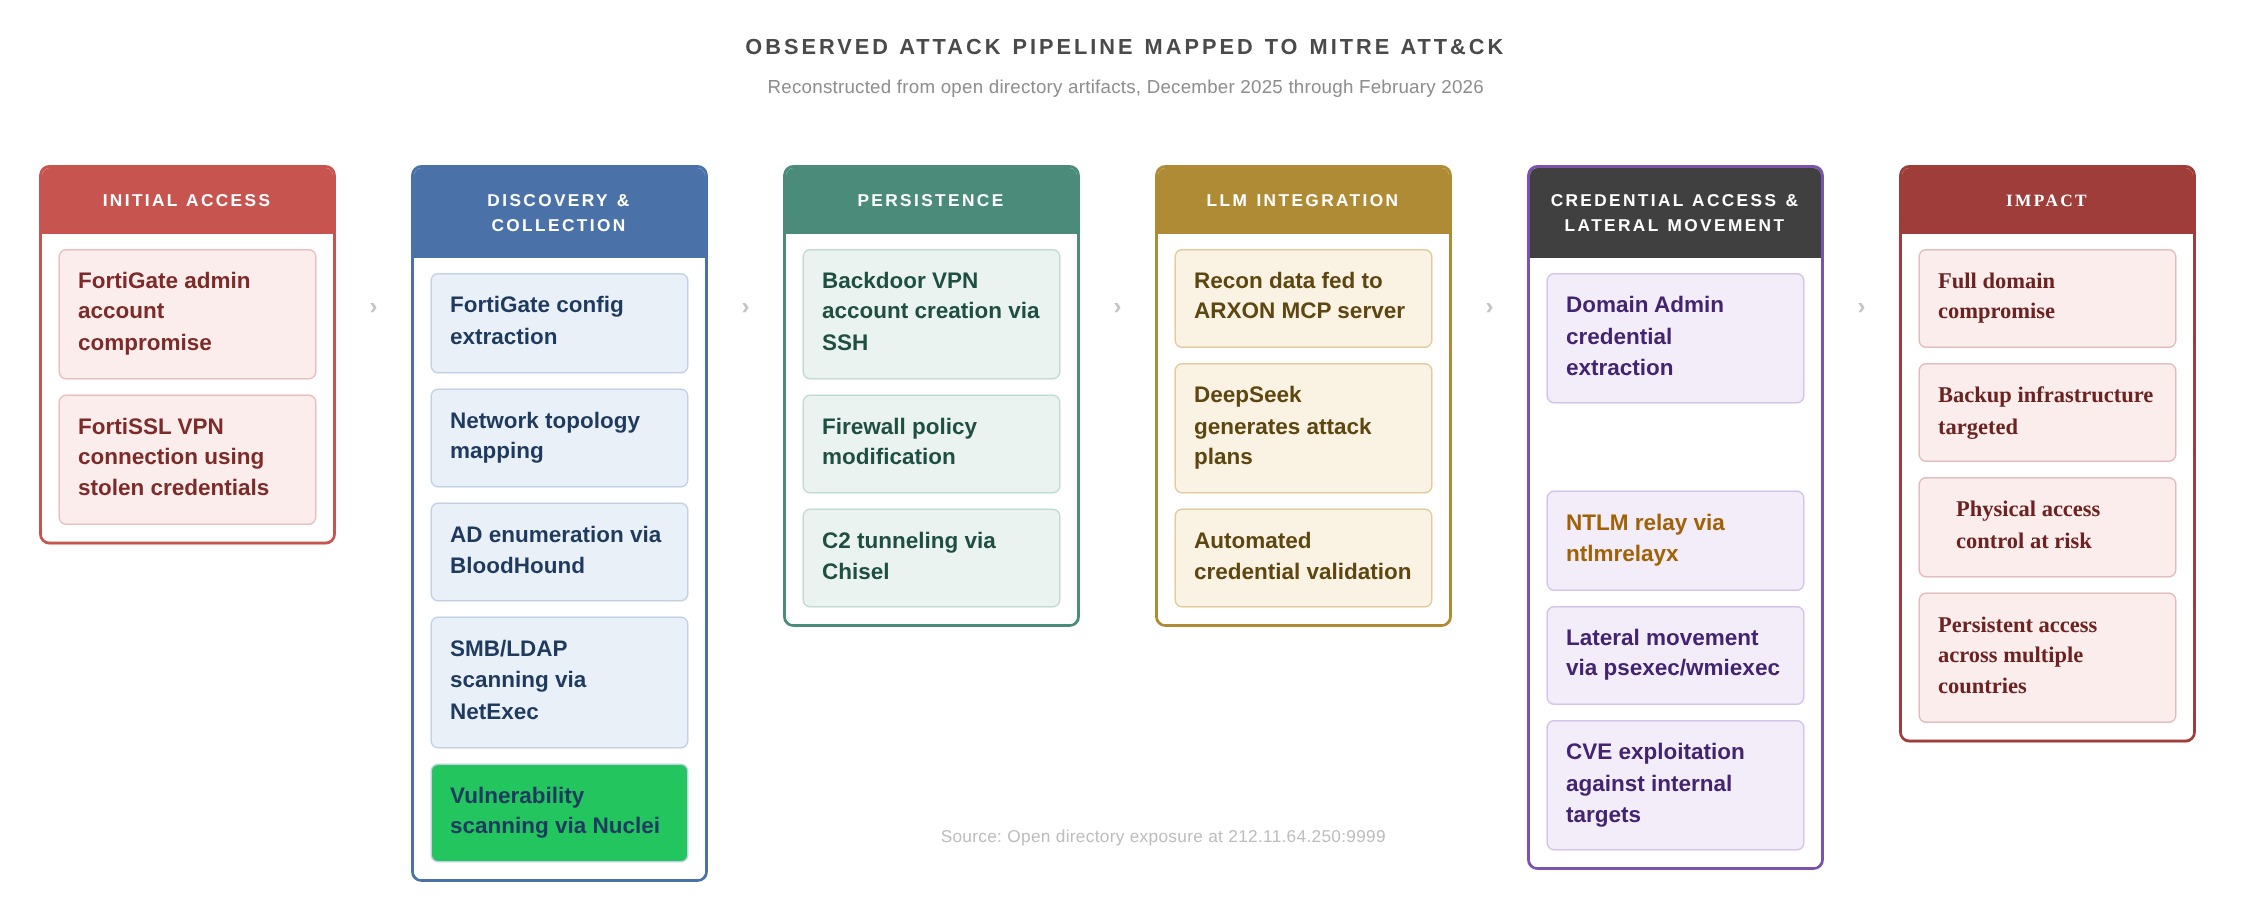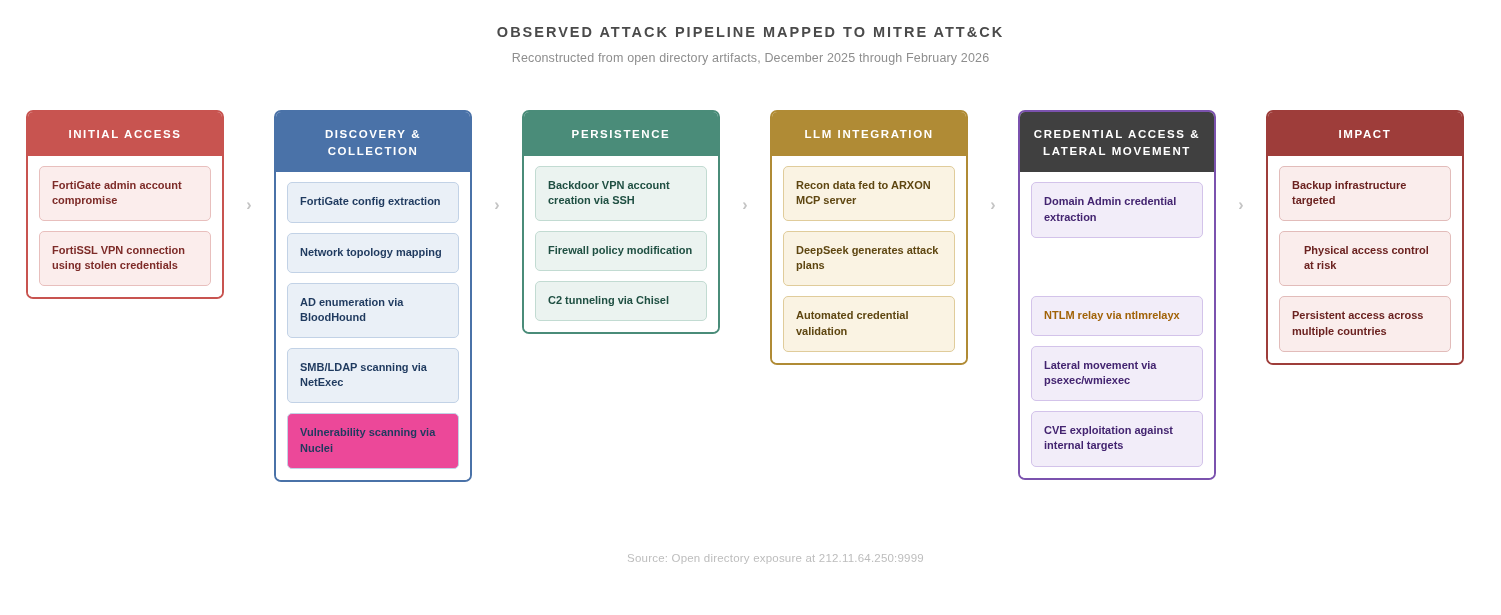--- a/index.html
+++ b/index.html
@@ -86,21 +86,21 @@
     display: flex;
     flex-direction: column;
     gap: 10px;
     background: #ffffff;
   }
 
   .step {
     border: 1px solid #d8d8d8;
     border-radius: 5px;
     padding: 11px 12px 12px 12px;
-    font-size: 11px;
+    font-size: 15px;
     font-weight: bold;
     line-height: 1.38;
     box-sizing: border-box;
   }
 
   
   .connector {
     flex: 0 0 50px;
     width: 50px;
     height: 190px;
@@ -146,21 +146,21 @@
         </div>
       </div>
       <div class="connector" style="color: rgb(196, 196, 196);">›</div>
       <div class="stage" style="border-color: rgb(74, 114, 168);">
         <div class="stage-header two-line" style="background: rgb(74, 114, 168);">DISCOVERY &amp; COLLECTION</div>
         <div class="stage-body">
           <div class="step" style="background: rgb(234, 240, 247); border-color: rgb(194, 210, 230); color: rgb(31, 58, 95);">FortiGate config extraction</div>
           <div class="step" style="background: rgb(234, 240, 247); border-color: rgb(194, 210, 230); color: rgb(31, 58, 95);">Network topology mapping</div>
           <div class="step" style="background: rgb(234, 240, 247); border-color: rgb(194, 210, 230); color: rgb(31, 58, 95);">AD enumeration via BloodHound</div>
           <div class="step" style="background: rgb(234, 240, 247); border-color: rgb(194, 210, 230); color: rgb(31, 58, 95);">SMB/LDAP scanning via NetExec</div>
-          <div class="step" style="background: #ec4899; border-color: rgb(194, 210, 230); color: rgb(31, 58, 95);">Vulnerability scanning via Nuclei</div>
+          <div class="step" style="background: #22c55e; border-color: rgb(194, 210, 230); color: rgb(31, 58, 95);">Vulnerability scanning via Nuclei</div>
         </div>
       </div>
       <div class="connector" style="color: rgb(196, 196, 196);">›</div>
       <div class="stage" style="border-color: rgb(74, 140, 121);">
         <div class="stage-header" style="background: rgb(74, 140, 121);">PERSISTENCE</div>
         <div class="stage-body">
           <div class="step" style="background: rgb(235, 243, 240); border-color: rgb(194, 219, 210); color: rgb(31, 79, 66);">Backdoor VPN account creation via SSH</div>
           <div class="step" style="background: rgb(235, 243, 240); border-color: rgb(194, 219, 210); color: rgb(31, 79, 66);">Firewall policy modification</div>
           <div class="step" style="background: rgb(235, 243, 240); border-color: rgb(194, 219, 210); color: rgb(31, 79, 66);">C2 tunneling via Chisel</div>
         </div>
@@ -178,23 +178,24 @@
       <div class="stage" style="border-color: rgb(123, 82, 174);">
         <div class="stage-header two-line" style="background: #404040;">CREDENTIAL ACCESS &amp; LATERAL MOVEMENT</div>
         <div class="stage-body">
           <div class="step" style="background: rgb(242, 237, 249); border-color: rgb(211, 195, 234); color: rgb(67, 36, 112);">Domain Admin credential extraction</div>
           <div class="step" style="background: rgb(242, 237, 249); border-color: rgb(211, 195, 234); color: #a16207; margin-top: 48px;">NTLM relay via ntlmrelayx</div>
           <div class="step" style="background: rgb(242, 237, 249); border-color: rgb(211, 195, 234); color: rgb(67, 36, 112);">Lateral movement via psexec/wmiexec</div>
           <div class="step" style="background: rgb(242, 237, 249); border-color: rgb(211, 195, 234); color: rgb(67, 36, 112);">CVE exploitation against internal targets</div>
         </div>
       </div>
       <div class="connector" style="color: rgb(196, 196, 196);">›</div>
-      <div class="stage" style="border-color: rgb(158, 61, 58);">
+      <div class="stage" style="border-color: rgb(158, 61, 58); font-family: Liberation Serif, serif;">
         <div class="stage-header" style="background: rgb(158, 61, 58);">IMPACT</div>
         <div class="stage-body">
+          <div class="step" style="background: rgb(250, 237, 236); border-color: rgb(226, 188, 186); color: rgb(107, 34, 32);">Full domain compromise</div>
           <div class="step" style="background: rgb(250, 237, 236); border-color: rgb(226, 188, 186); color: rgb(107, 34, 32);">Backup infrastructure targeted</div>
           <div class="step" style="background: rgb(250, 237, 236); border-color: rgb(226, 188, 186); color: rgb(107, 34, 32); padding-left: 24px;">Physical access control at risk</div>
           <div class="step" style="background: rgb(250, 237, 236); border-color: rgb(226, 188, 186); color: rgb(107, 34, 32);">Persistent access across multiple countries</div>
         </div>
       </div>
     </div>
 
   <div class="footer">Source: Open directory exposure at 212.11.64.250:9999</div>
 
 </div>

